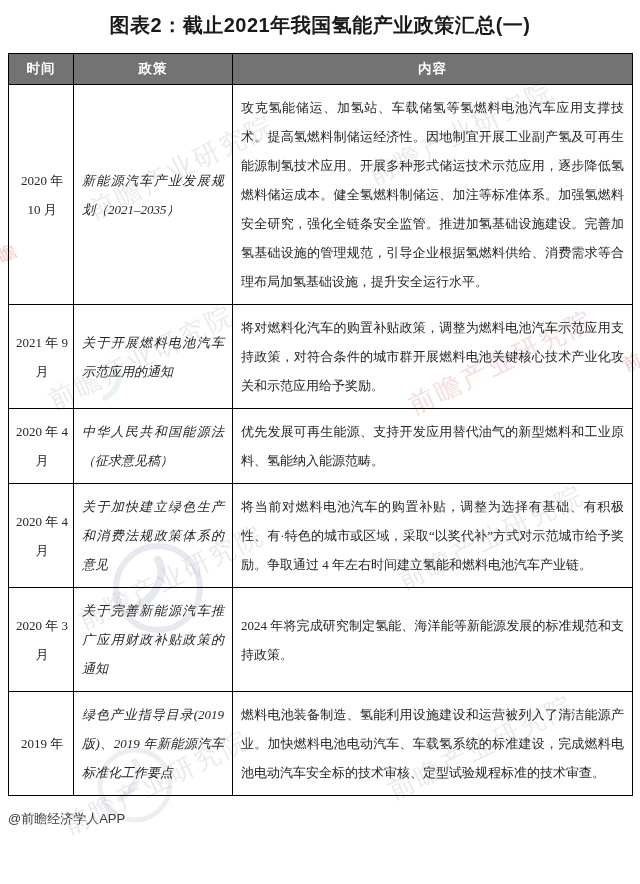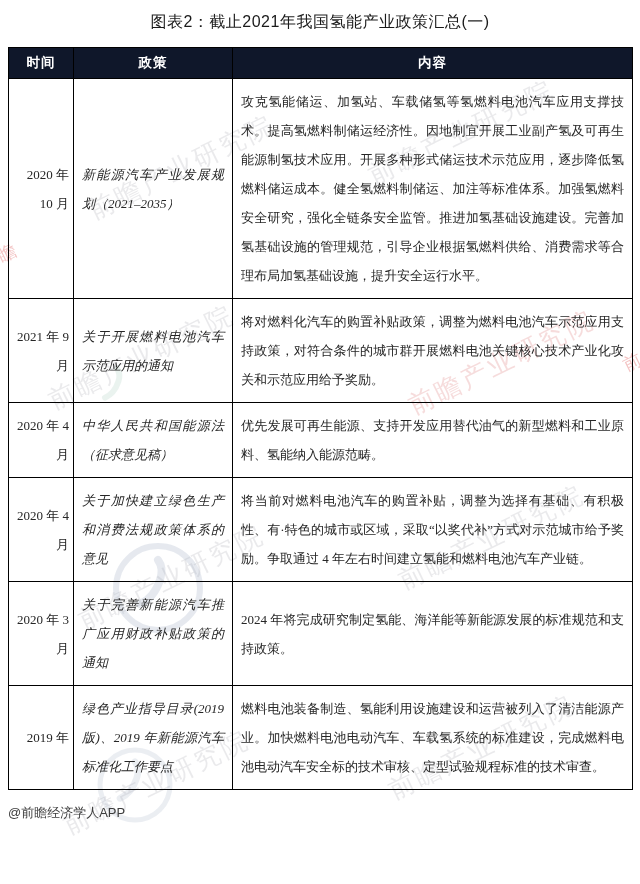--- a/index.html
+++ b/index.html
@@ -9,58 +9,58 @@
     min-height: 884px;
     font-family: "Liberation Serif", "DejaVu Serif", serif;
     color: #262626;
     overflow: hidden;
   }
   .content-layer { position: relative; z-index: 1; }
 
   .page-title {
     text-align: center;
     font-family: "Liberation Sans", "DejaVu Sans", sans-serif;
-    font-weight: normal;
-    font-size: 16px;
+    font-weight: bold;
+    font-size: 20px;
     color: #1a1a1a;
     padding-top: 12px;
     letter-spacing: 0.5px;
   }
 
   table.policy-table {
     margin: 14px 8px 0 8px;
     width: 624px;
     border-collapse: collapse;
     table-layout: fixed;
     background: transparent;
   }
   .policy-table col.c-time   { width: 65px; }
   .policy-table col.c-policy { width: 159px; }
   .policy-table col.c-content{ width: 400px; }
 
   .policy-table th {
-    background: #0f172a;
+    background: #737373;
     color: #ffffff;
     font-family: "Liberation Sans", "DejaVu Sans", sans-serif;
     font-size: 13.5px;
     font-weight: bold;
     height: 31px;
     text-align: center;
     border: 1px solid #000000;
     letter-spacing: 1px;
   }
   .policy-table td {
     border: 1px solid #000000;
     font-size: 13px;
     line-height: 29px;
     vertical-align: middle;
     padding: 8px 8px;
     background: transparent;
   }
-  td.time-cell   { padding: 2px 4px 2px 6px; text-align: right; }
+  td.time-cell   { padding: 2px 4px 2px 6px; text-align: center; }
   td.policy-cell { text-align: justify; font-style: italic; }
   td.content-cell{ text-align: justify; }
 
   .page-footer {
     display: flex;
     justify-content: space-between;
     margin: 14px 8px 0 8px;
     font-family: "Liberation Sans", "DejaVu Sans", sans-serif;
     font-size: 13px;
     color: #3d3d3d;

